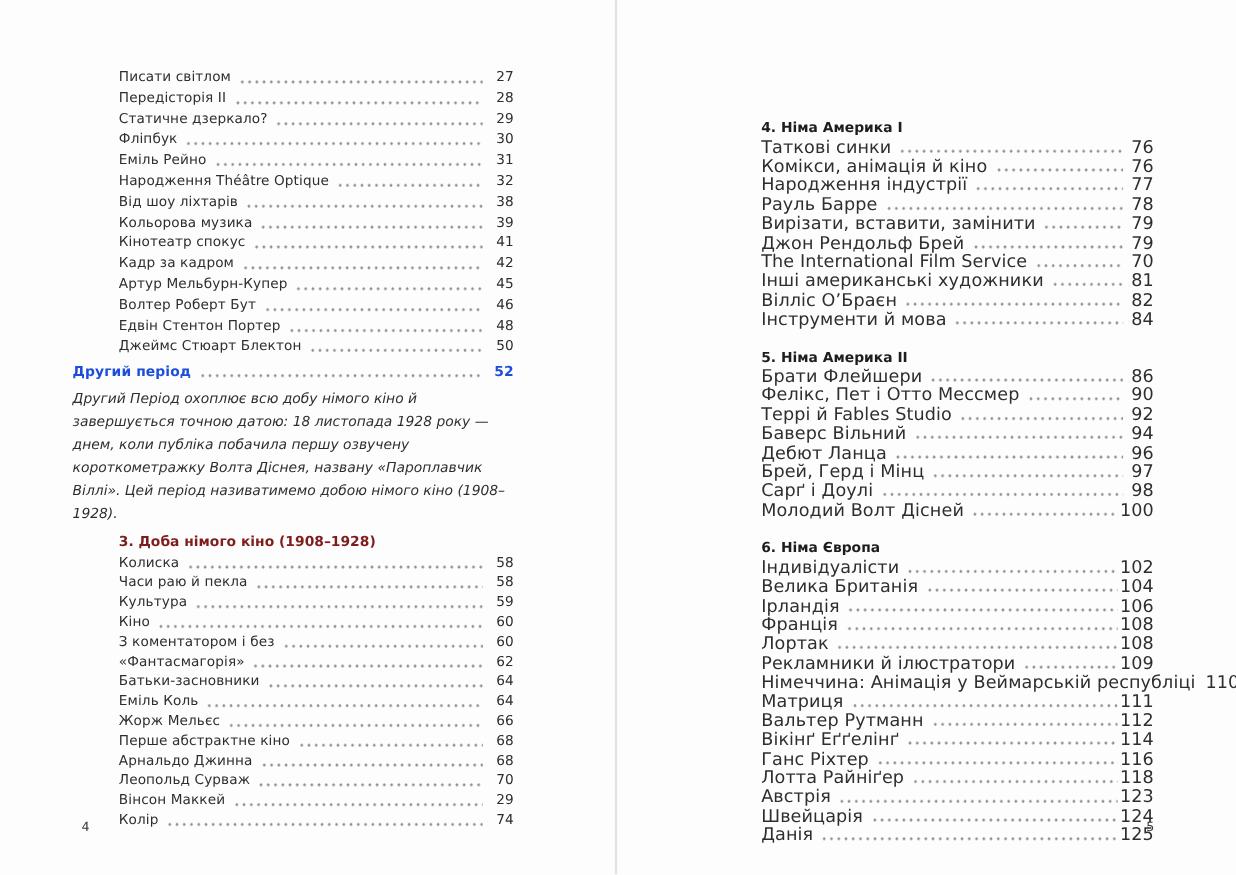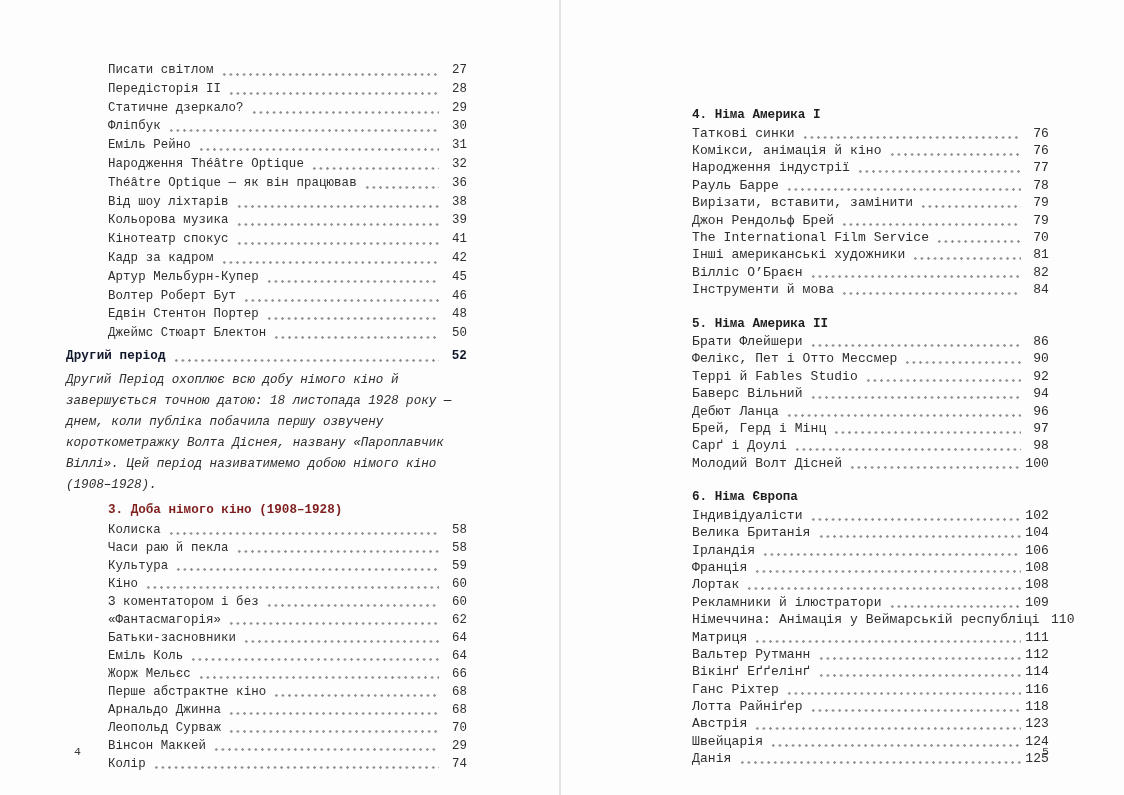--- a/index.html
+++ b/index.html
@@ -14,21 +14,21 @@
   }
   .spread { position: relative; width: 1124px; height: 795px; }
 
   .gutter {
     position: absolute;
     left: 559px; top: 0;
     width: 2px; height: 795px;
     background: #e2e2e2;
   }
 
-  .page { position: absolute; top: 0; height: 795px; font-family: Liberation Mono, monospace; }
+  .page { position: absolute; top: 0; height: 795px; }
   .page-left  { left: 0;     width: 559px; }
   .page-right { left: 561px; width: 563px; }
 
   
   .toc-row {
     display: flex;
     align-items: flex-end;
     font-size: 12.4px;
     letter-spacing: 0.1px;
   }
@@ -43,21 +43,21 @@
     white-space: nowrap;
   }
   .dots {
     flex: 1 1 auto;
     align-self: stretch;
     margin: 0 2px 0 7px;
     background-image: radial-gradient(circle, #8f8f8f 1.05px, rgba(255,255,255,0) 1.45px);
     background-size: 6.6px 3px;
     background-repeat: repeat-x;
   }
-  .bold { font-weight: bold; color: #0f172a; }
+  .bold { font-weight: bold; color: #1d4ed8; }
 
   
   .left-content {
     position: absolute;
     left: 66px; top: 61px;
     width: 401px;
   }
   .left-content .toc-list-top { margin-left: 42px; }
   .left-content .toc-list-top .toc-row { height: 18.8px; line-height: 18.8px; }
   .left-content .toc-list-top .dots { background-position: 0 12px; }
@@ -96,21 +96,21 @@
     width: 357px;
     margin-top: 48px;
   }
   .toc-section { margin-bottom: 17px; }
   .section-heading {
     height: 17.6px; line-height: 17.6px;
     font-weight: bold;
     font-size: 12.6px;
     color: #1d1d1d;
   }
-  .toc-section .toc-row { height: 17.4px; line-height: 17.4px; font-size: 13px; }
+  .toc-section .toc-row { height: 17.4px; line-height: 17.4px; font-size: 16px; }
   .toc-section .dots { background-position: 0 11px; }
 
   
   .folio {
     position: absolute;
     bottom: 37px;
     font-size: 11.5px;
     color: #3a3a3a;
   }
   .folio-left  { left: 74px; }
@@ -157,25 +157,20 @@
             <span class="dots"></span>
             <span class="toc-page">31</span>
           </div>
 
           <div class="toc-row">
             <span class="toc-label">Народження Théâtre Optique</span>
             <span class="dots"></span>
             <span class="toc-page">32</span>
           </div>
 
-          <div class="toc-row">
-            <span class="toc-label">Théâtre Optique — як він працював</span>
-            <span class="dots"></span>
-            <span class="toc-page">36</span>
-          </div>
 
           <div class="toc-row">
             <span class="toc-label">Від шоу ліхтарів</span>
             <span class="dots"></span>
             <span class="toc-page">38</span>
           </div>
 
           <div class="toc-row">
             <span class="toc-label">Кольорова музика</span>
             <span class="dots"></span>

